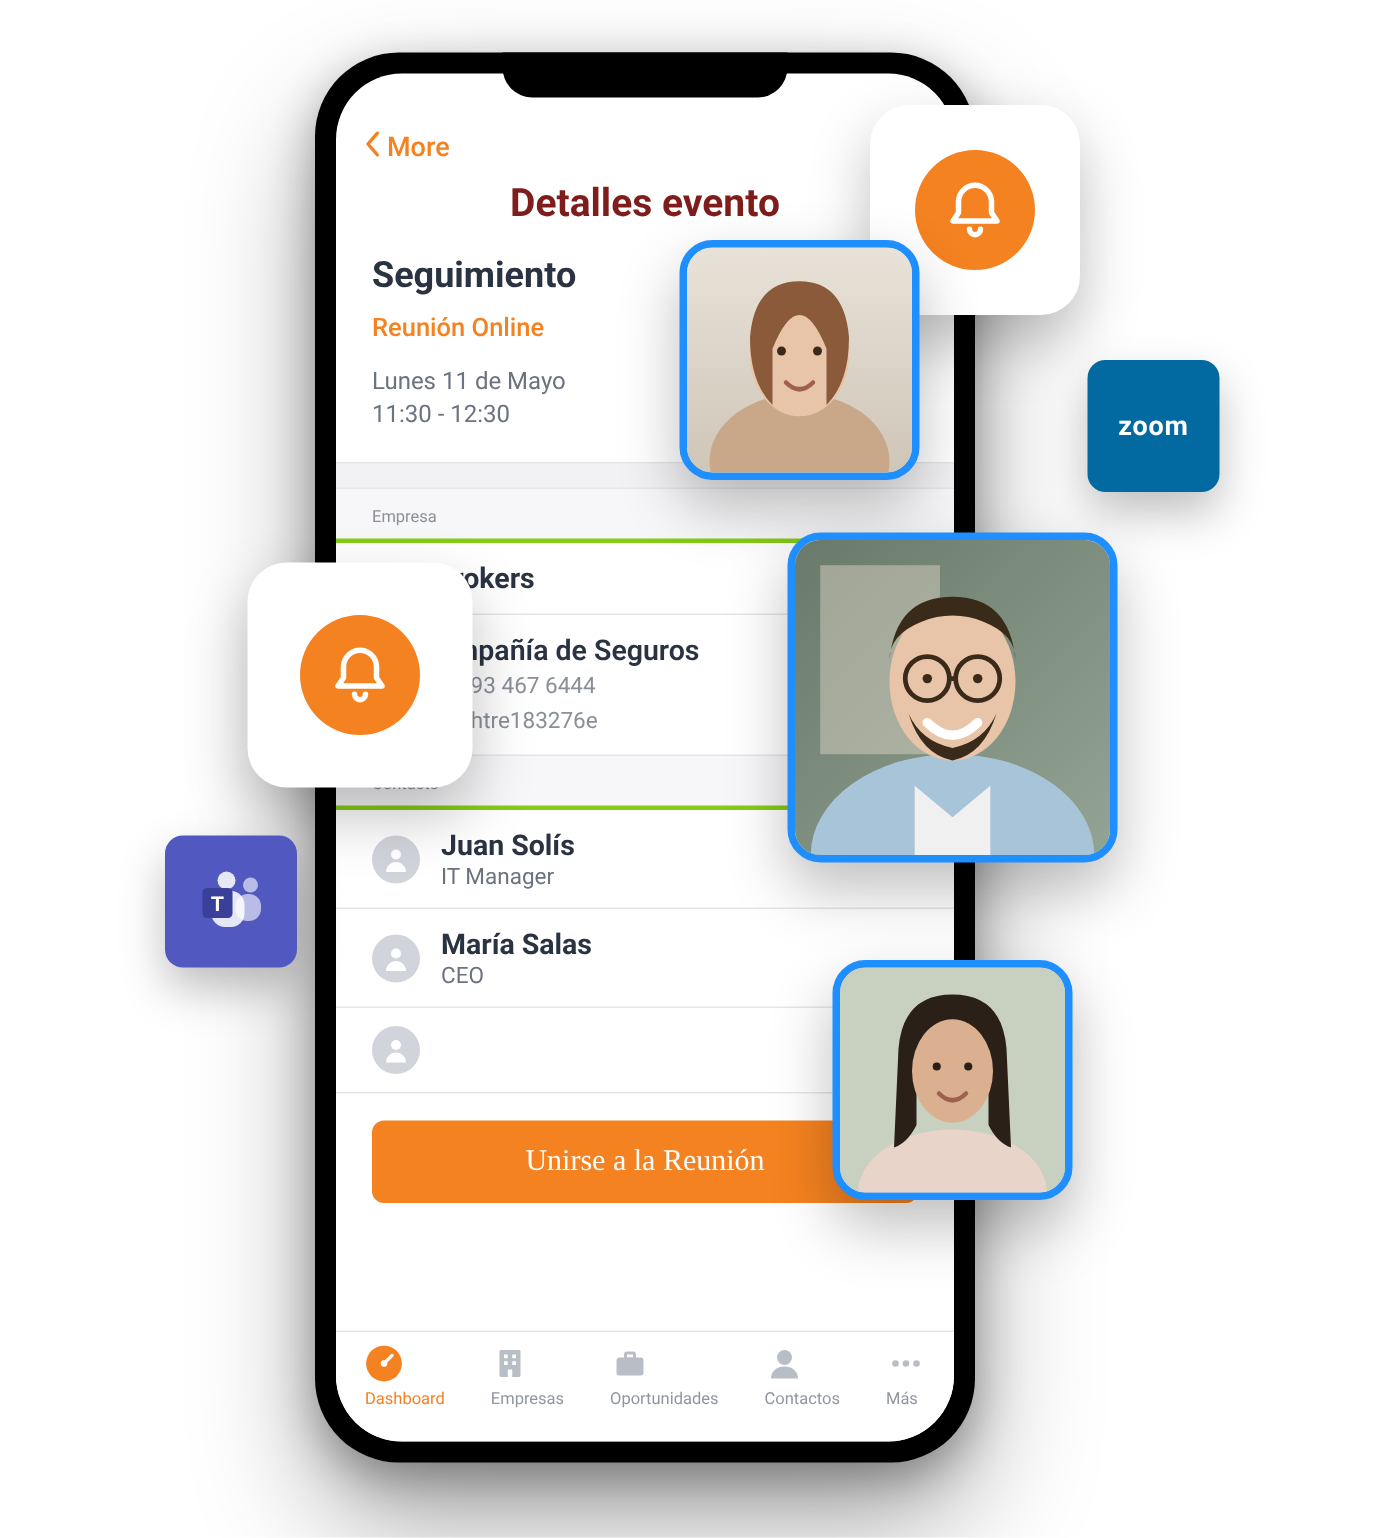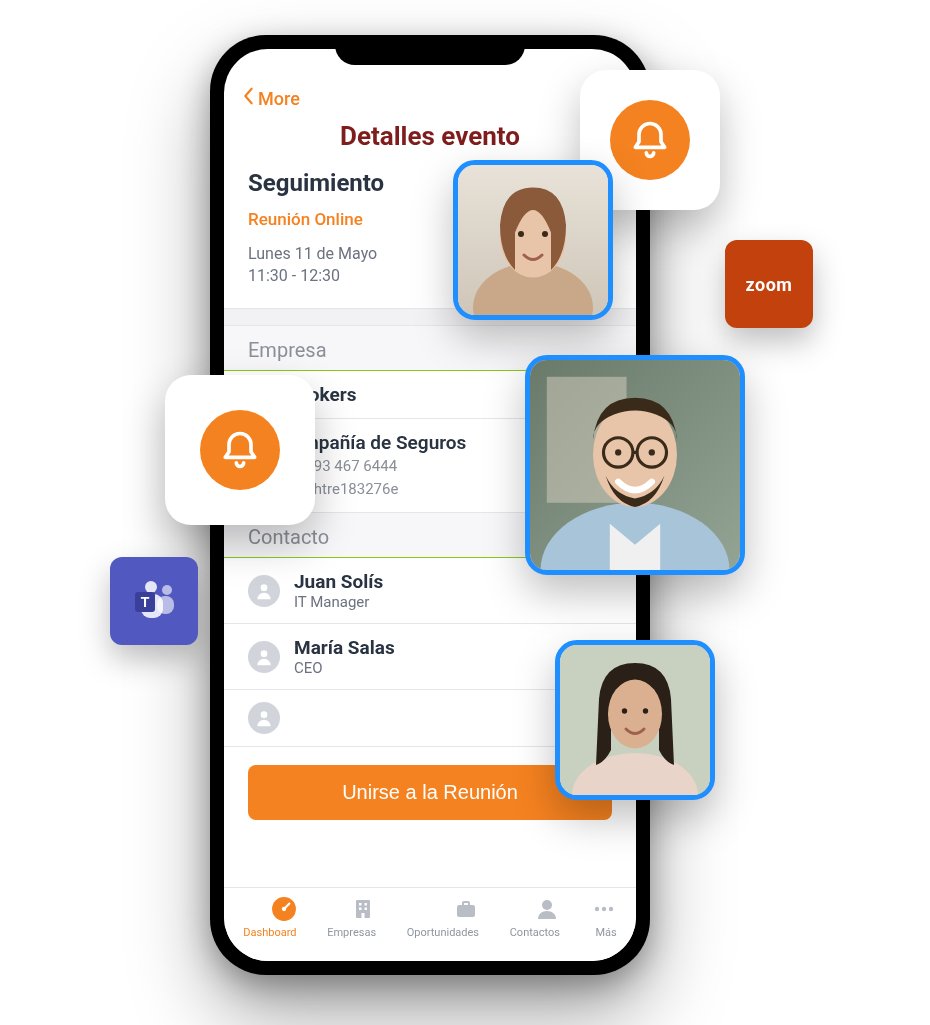--- a/index.html
+++ b/index.html
@@ -106,24 +106,24 @@
   .gap-band {
     height: 18px;
     background: #f2f2f4;
     margin-top: 22px;
     border-top: 1px solid #e5e5ea;
     border-bottom: 1px solid #e5e5ea;
   }
 
   .group-header {
     color: #8a8f98;
-    font-size: 20px;
+    font-size: 11px;
     padding: 12px 24px 8px;
     background: #f7f7f9;
-    border-bottom: 1px solid #84cc16;
+    border-bottom: 3px solid #84cc16;
   }
   .row {
     padding: 12px 24px;
     border-bottom: 1px solid #e5e5ea;
   }
   .company-name {
     font-size: 19px;
     font-weight: 700;
     color: #2a3342;
   }
@@ -171,34 +171,35 @@
   .cta {
     width: 100%;
     background: #f58220;
     color: #fff;
     font-size: 20px;
     font-weight: 500;
     border: none;
     border-radius: 8px;
     padding: 16px 0;
     cursor: pointer;
+    font-family: Liberation Serif, serif;
   }
 
   .tabbar {
     margin-top: auto;
     border-top: 1px solid #e5e5ea;
     display: flex;
     justify-content: space-around;
     padding: 8px 4px 22px;
     background: #fff;
   }
   .tab {
     display: flex;
     flex-direction: column;
-    align-items: flex-end;
+    align-items: flex-start;
     gap: 4px;
     font-size: 11px;
     color: #9096a0;
     cursor: pointer;
   }
   .tab.active { color: #f58220; }
   .tab-icon { width: 26px; height: 26px; display:flex; align-items:center; justify-content:center; }
 
   
   .float-card {
@@ -224,21 +225,21 @@
     border-radius: 22px;
     overflow: hidden;
     box-shadow: 0 18px 40px rgba(0,0,0,0.25);
     background:#d7dde3;
   }
   .photo-svg { width:100%; height:100%; display:block; }
 
   .zoom-tile {
     position:absolute;
     width: 88px; height: 88px;
-    background:#c2410c;
+    background:#0369a1;
     border-radius: 12px;
     display:flex; align-items:center; justify-content:center;
     color:#fff;
     font-weight:700;
     font-size:18px;
     letter-spacing:0.5px;
     box-shadow: 0 14px 30px rgba(0,0,0,0.25);
   }
   .teams-tile {
     position:absolute;

